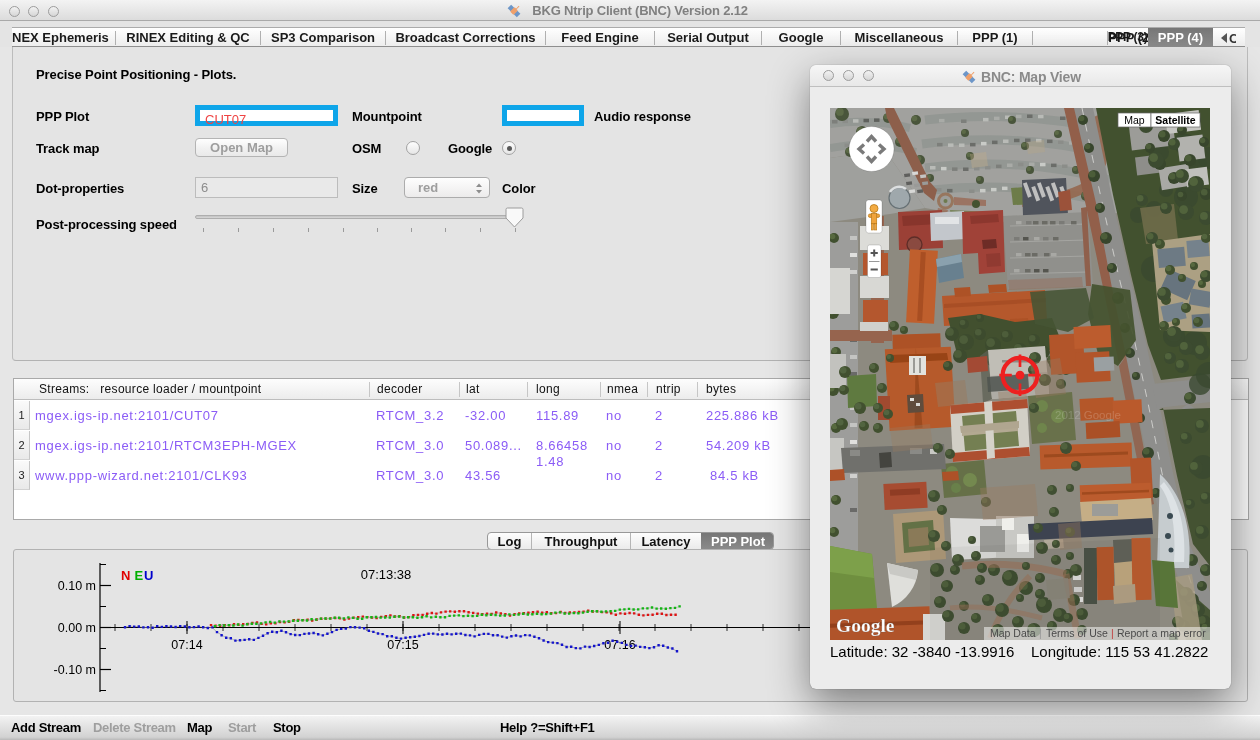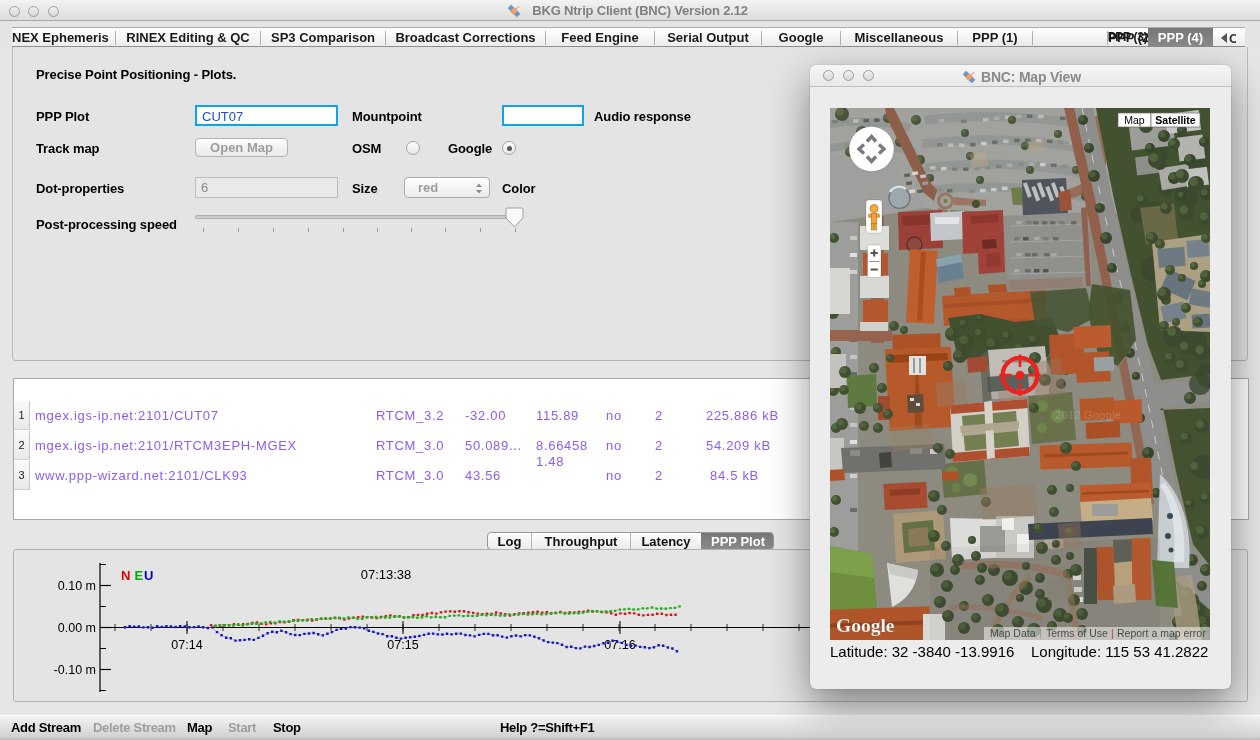--- a/index.html
+++ b/index.html
@@ -24,22 +24,22 @@
 .tab { position:absolute; top:0; height:20px; line-height:19px; text-align:center;
   font-size:13px; font-weight:bold; color:#1a1a1a; white-space:nowrap; }
 .tabsep { position:absolute; top:3px; height:14px; width:1px; background:#b0b0b0; }
 .tabsel { background:linear-gradient(#767676,#8d8d8d); color:#fff; }
 
 
 #pane { left:12px; top:47px; width:1236px; height:314px; background:#e4e4e4;
   border-left:1px solid #bcbcbc; border-right:1px solid #bcbcbc;
   border-bottom:1px solid #b2b2b2; border-radius:0 0 4px 4px; }
 .lbl { position:absolute; font-size:13px; font-weight:bold; color:#000; white-space:nowrap; letter-spacing:-0.1px; }
-.field { position:absolute; background:#fff; border:2px solid #0ea5e9;
-  font-size:13px; color:#1d4ed8; padding:2px 5px; line-height:16px; }
+.field { position:absolute; background:#fff; border:5px solid #0ea5e9;
+  font-size:13px; color:#ef4444; padding:2px 5px; line-height:16px; }
 .field.dis { background:#e9e9e9; border:1px solid #bcbcbc; color:#8c8c8c; }
 .btn { position:absolute; border-radius:4px; border:1px solid #b4b4b4;
   background:linear-gradient(#fefefe,#f0f0f0 60%,#e9e9e9); text-align:center;
   font-size:13px; font-weight:bold; color:#9e9e9e; line-height:18px; }
 .radio { position:absolute; width:14px; height:14px; border-radius:50%;
   background:linear-gradient(#fdfdfd,#e6e6e6); border:1px solid #a2a2a2; }
 .radio.sel::after { content:""; position:absolute; left:4px; top:4px; width:5px;
   height:5px; border-radius:50%; background:#585858; }
 .combo { position:absolute; border-radius:4px; border:1px solid #acacac;
   background:linear-gradient(#fefefe,#ecebeb); font-size:13px; font-weight:bold;
@@ -181,20 +181,35 @@
   <div class="tick" style="left:295px;top:181px"></div>
   <div class="tick" style="left:330px;top:181px"></div>
   <div class="tick" style="left:364px;top:181px"></div>
   <div class="tick" style="left:398px;top:181px"></div>
   <div class="tick" style="left:432px;top:181px"></div>
   <div class="tick" style="left:467px;top:181px"></div>
   <div class="tick" style="left:502px;top:181px"></div>
 </div>
 
 <div class="abs" id="tablebox">
+  <div id="thead">
+    <div class="th" style="left:25px;">Streams: &nbsp; resource loader / mountpoint</div>
+    <div class="thsep" style="left:355px;"></div>
+    <div class="th" style="left:363px;">decoder</div>
+    <div class="thsep" style="left:445px;"></div>
+    <div class="th" style="left:452px;">lat</div>
+    <div class="thsep" style="left:513px;"></div>
+    <div class="th" style="left:522px;">long</div>
+    <div class="thsep" style="left:586px;"></div>
+    <div class="th" style="left:593px;">nmea</div>
+    <div class="thsep" style="left:633px;"></div>
+    <div class="th" style="left:642px;">ntrip</div>
+    <div class="thsep" style="left:683px;"></div>
+    <div class="th" style="left:692px;">bytes</div>
+  </div>
   <div class="rownum" style="top:22px;">1</div>
   <div class="rownum" style="top:52px;">2</div>
   <div class="rownum" style="top:82px;">3</div>
   <div class="td" style="left:21px; top:29px;">mgex.igs-ip.net:2101/CUT07</div>
   <div class="td" style="left:362px;top:29px;">RTCM_3.2</div>
   <div class="td" style="left:451px;top:29px;">-32.00</div>
   <div class="td" style="left:522px;top:29px;">115.89</div>
   <div class="td" style="left:592px;top:29px;">no</div>
   <div class="td" style="left:641px;top:29px;">2</div>
   <div class="td" style="left:692px;top:29px;">225.886 kB</div>

